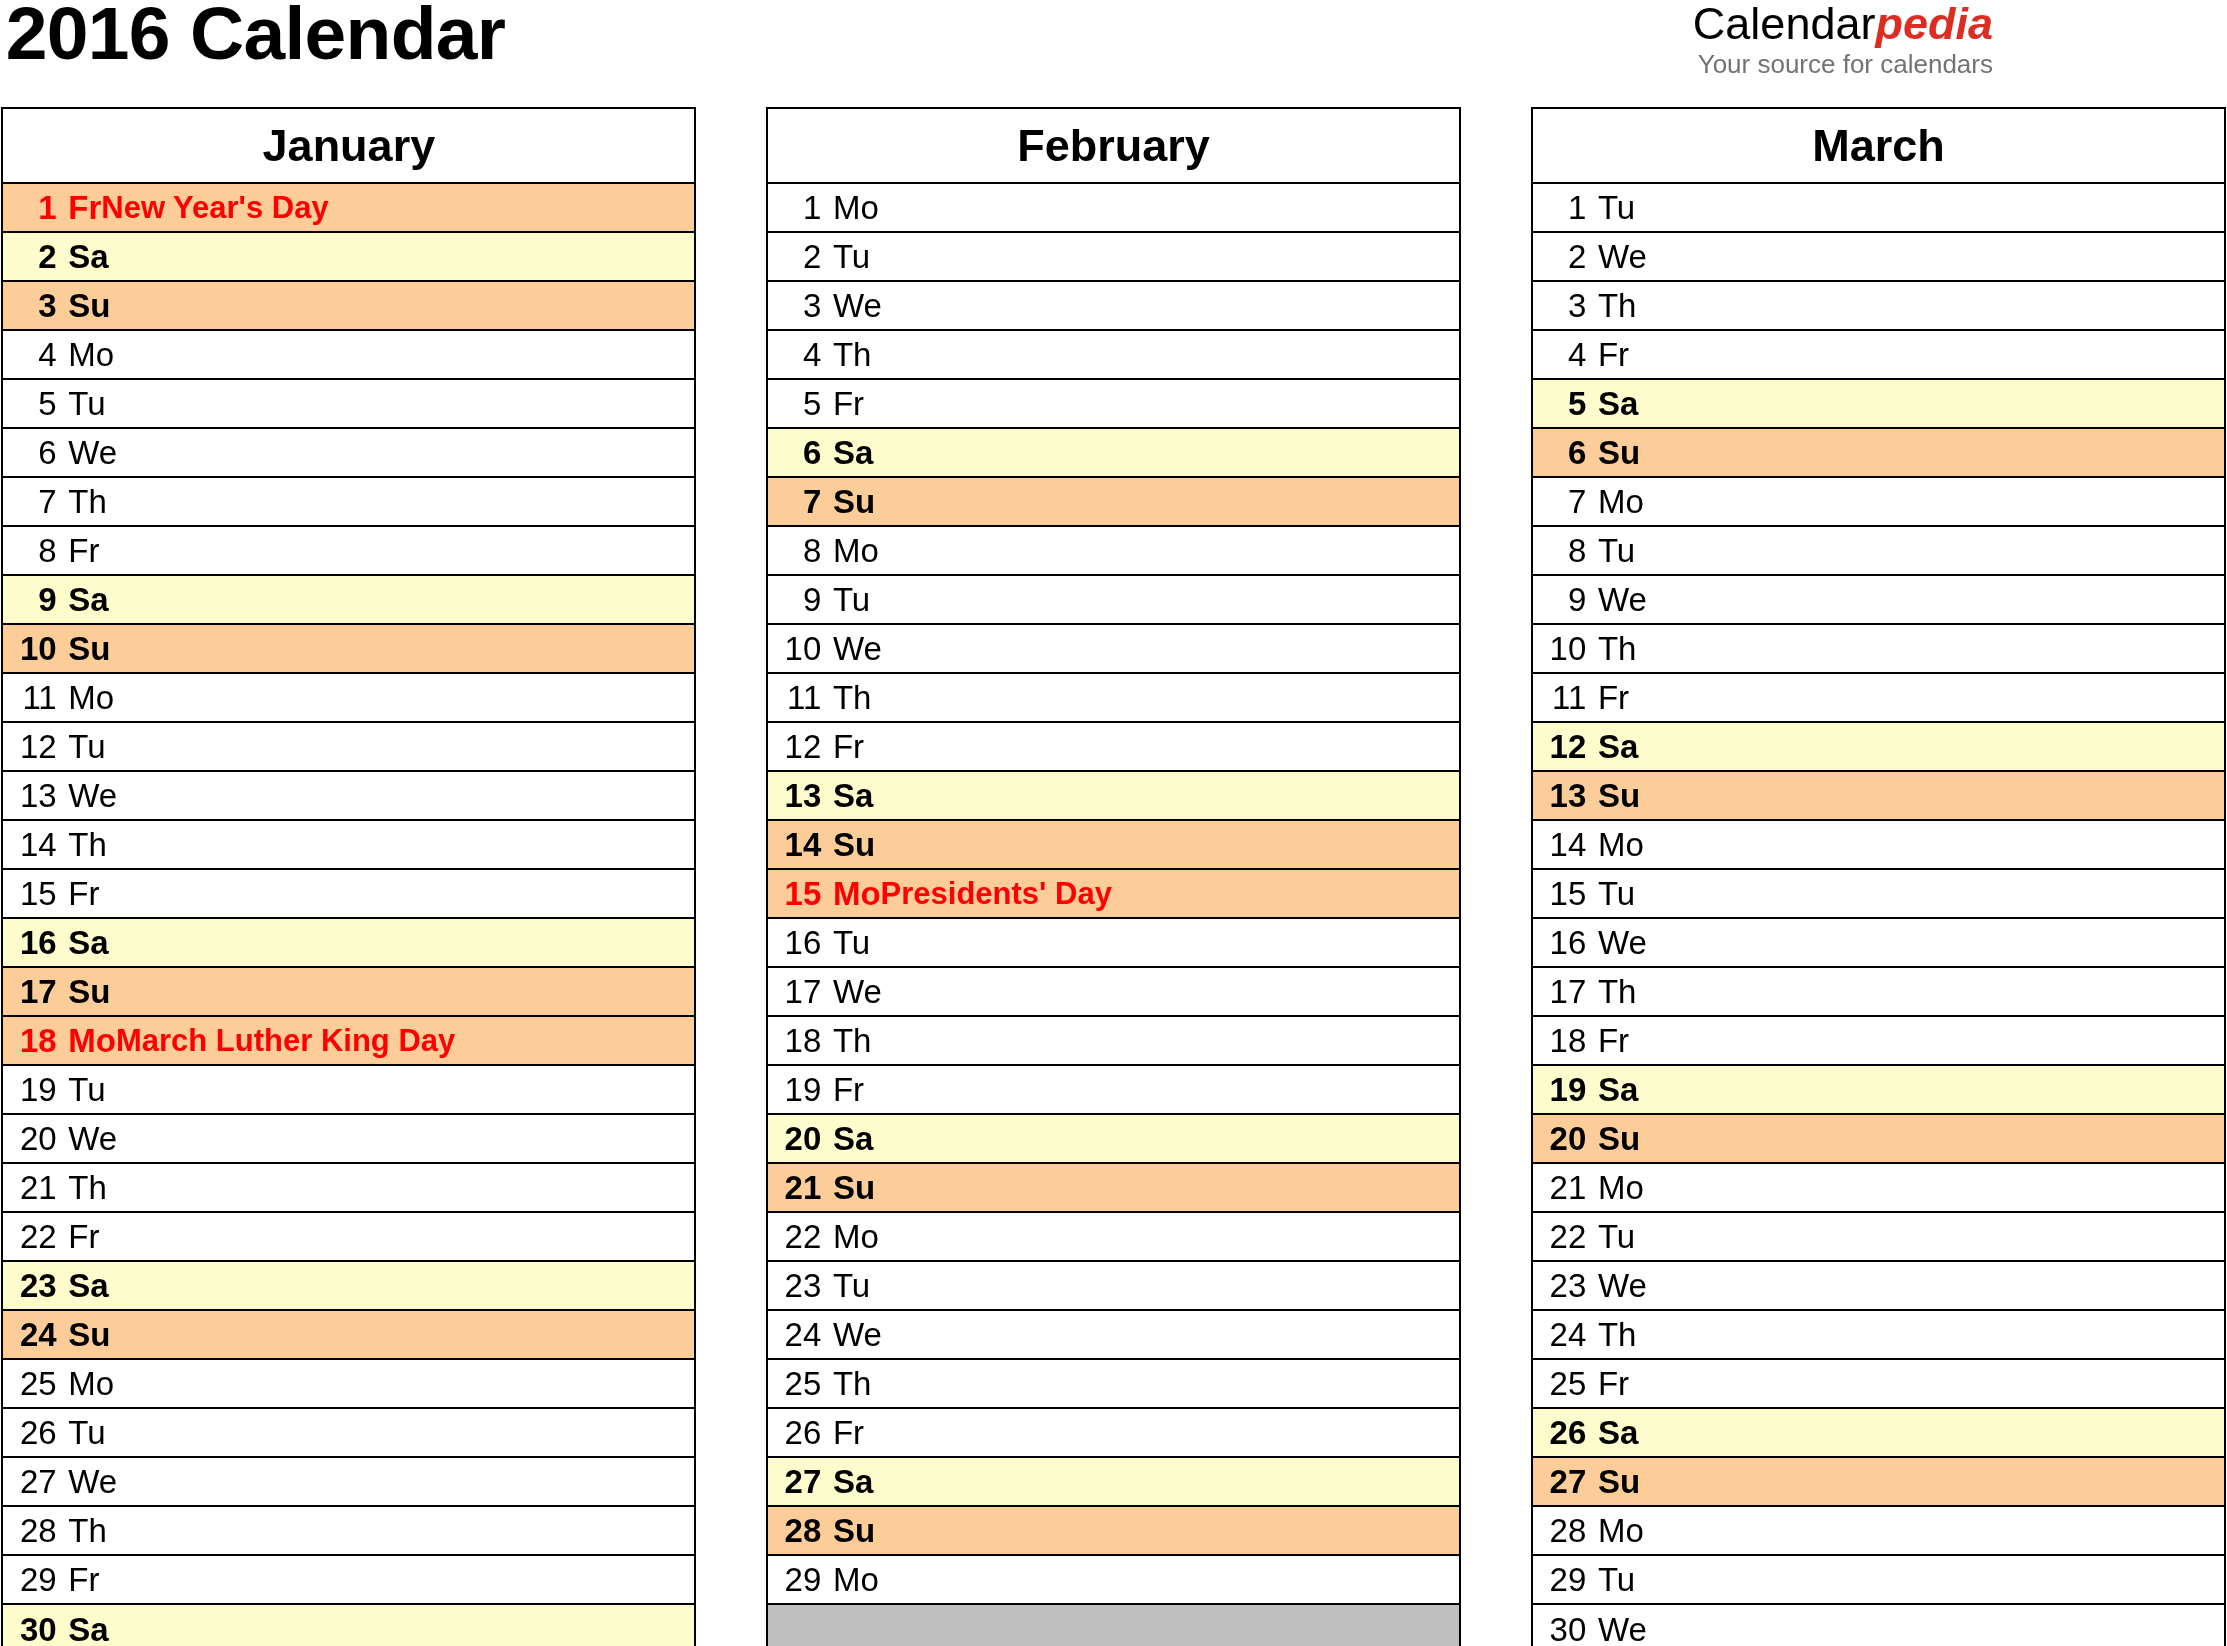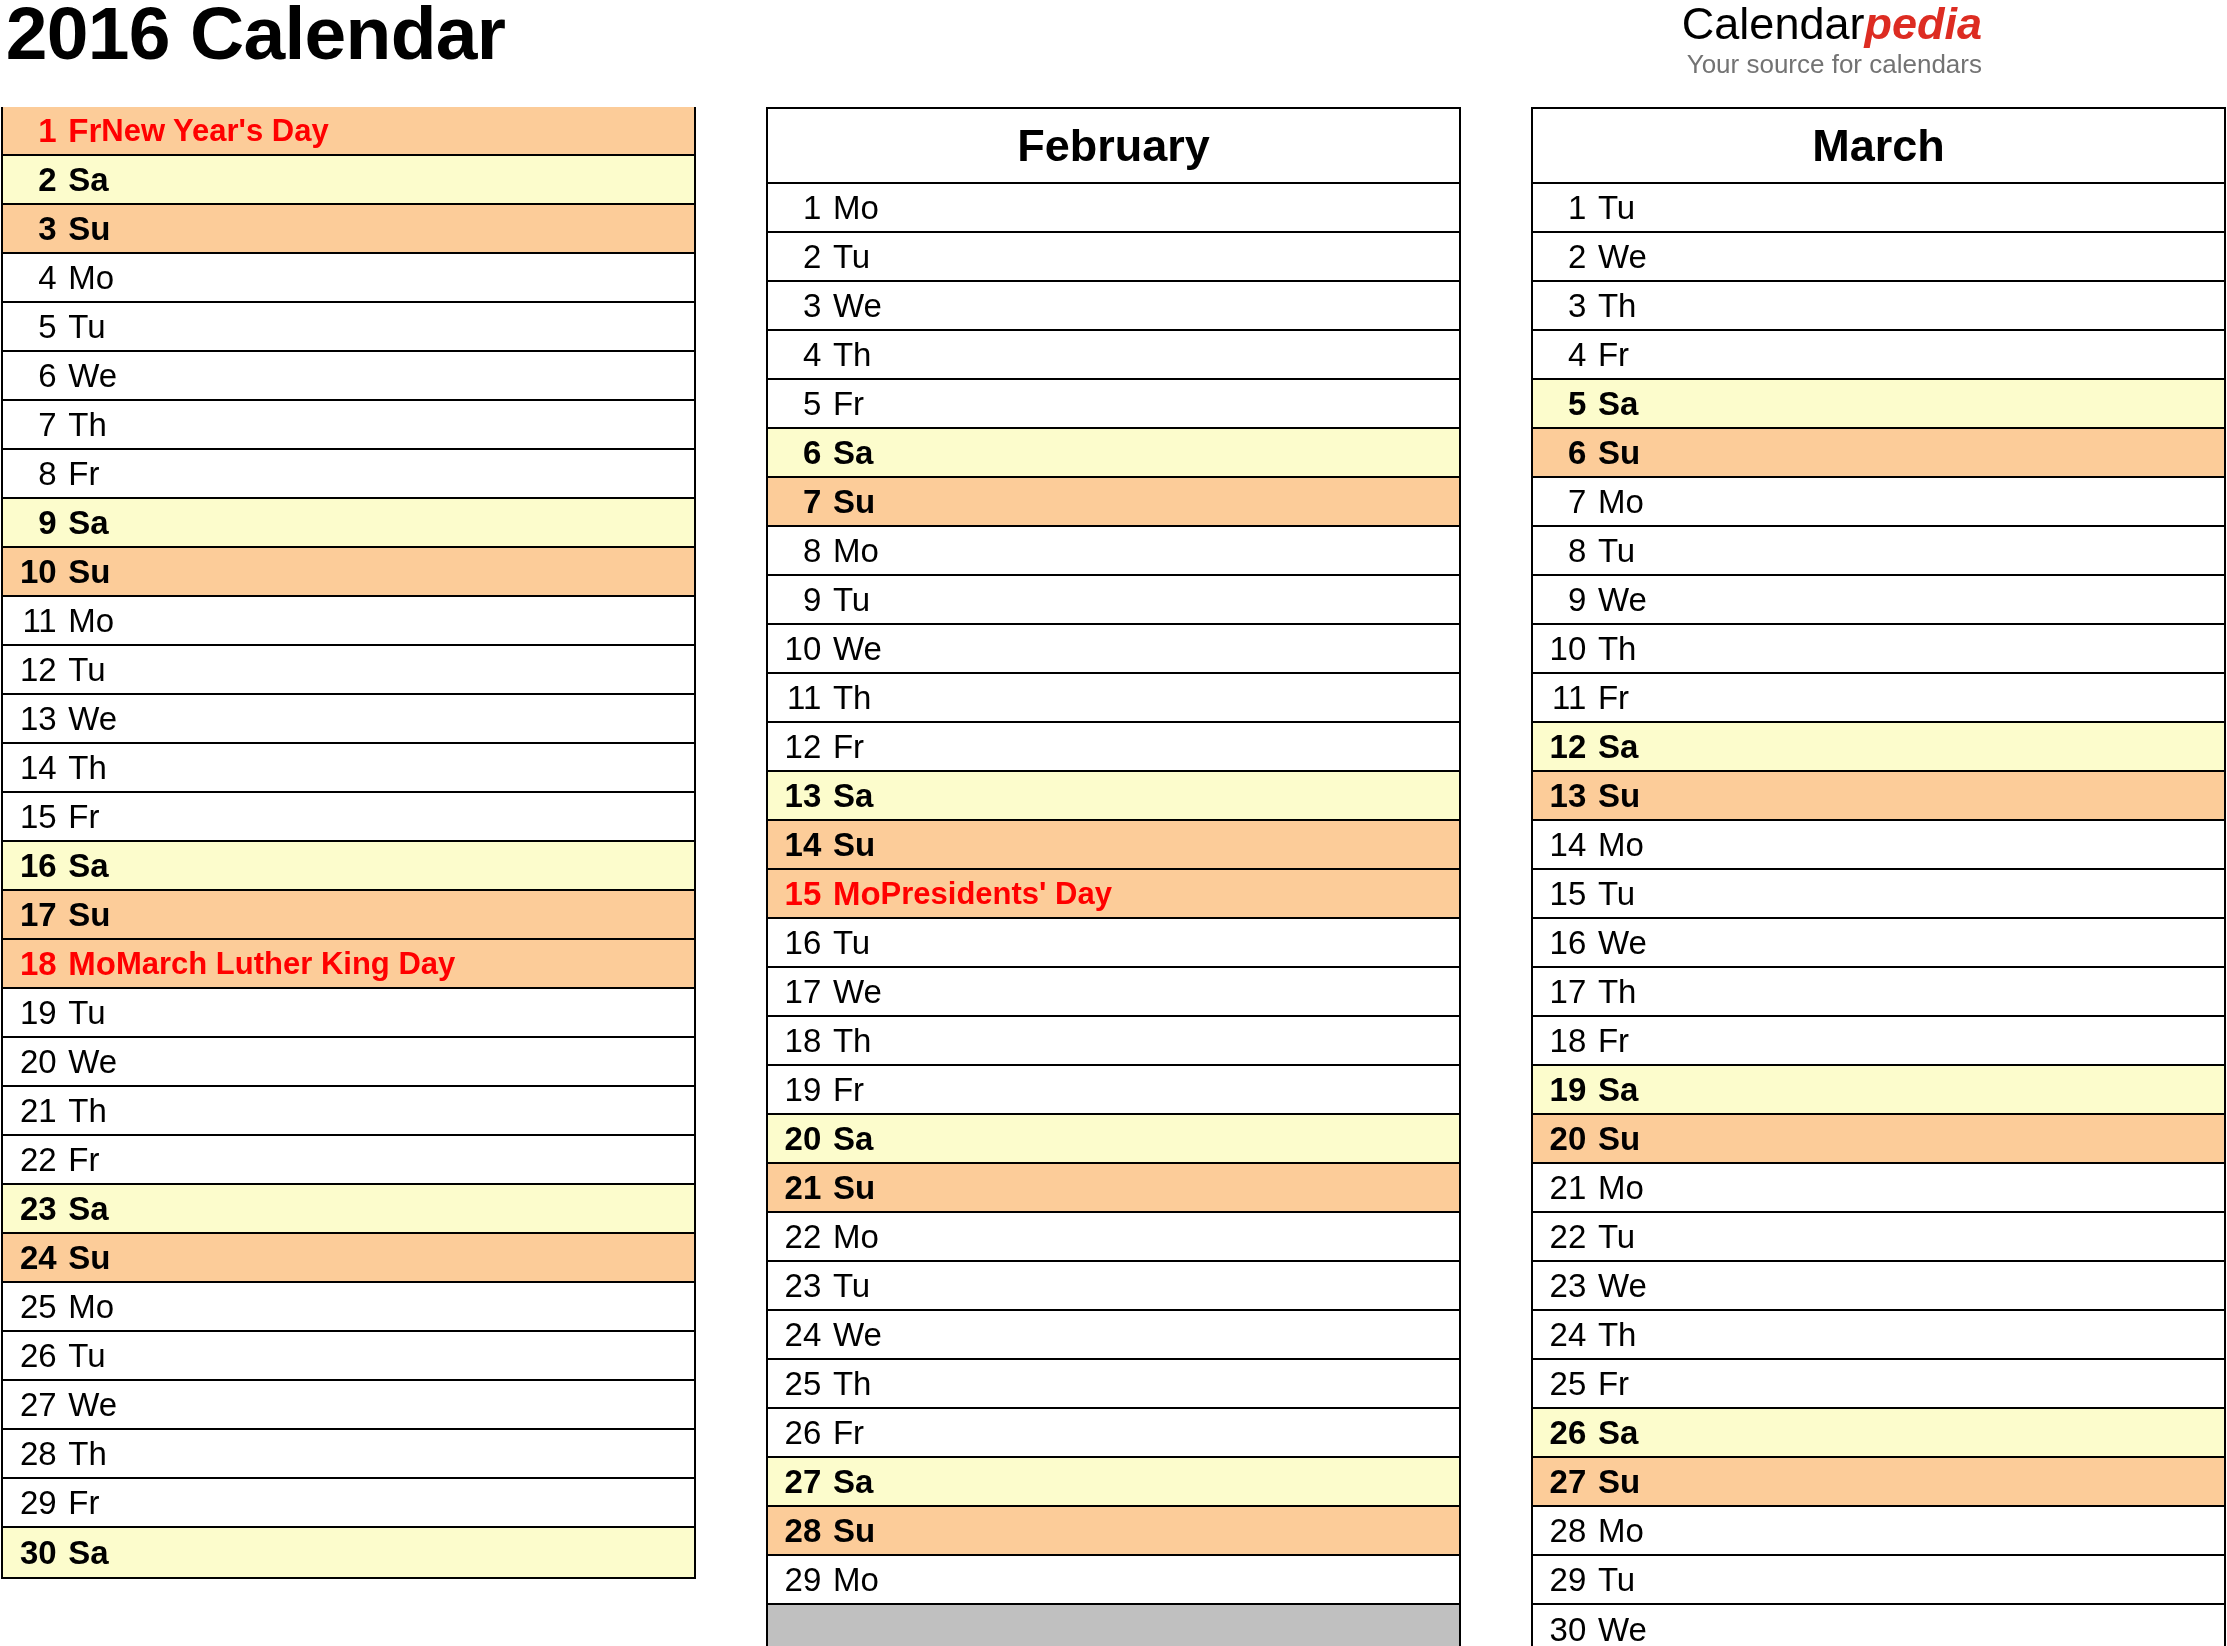--- a/index.html
+++ b/index.html
@@ -31,21 +31,21 @@
     top: -4.3px;
     font-size: 75px;
     font-weight: bold;
     letter-spacing: -0.7px;
     line-height: 75px;
     white-space: nowrap;
   }
 
   .brand {
     position: absolute;
-    right: 16px;
+    right: 5px;
     top: 1.4px;
     text-align: right;
     line-height: 1;
   }
   .brand-line1 {
     font-size: 45px;
     line-height: 46px;
     white-space: nowrap;
   }
   .brand-cal {
@@ -163,20 +163,23 @@
 <div class="page-header">
   <div class="page-title">2016 Calendar</div>
   <div class="brand">
     <div class="brand-line1"><span class="brand-cal">Calendar</span><span class="brand-pedia">pedia</span></div>
     <div class="brand-line2">Your source for calendars</div>
   </div>
 </div>
 
 <div class="months">
     <div class="month-col col-0">
+      <div class="month-header">
+        <div class="month-header-label">January</div>
+      </div>
       <div class="day-list">
         <div class="day-row holiday">
           <span class="day-num">1</span>
           <span class="day-abbr">Fr</span>
           <span class="day-event">New Year's Day</span>
         </div>
         <div class="day-row saturday">
           <span class="day-num">2</span>
           <span class="day-abbr">Sa</span>
         </div>

